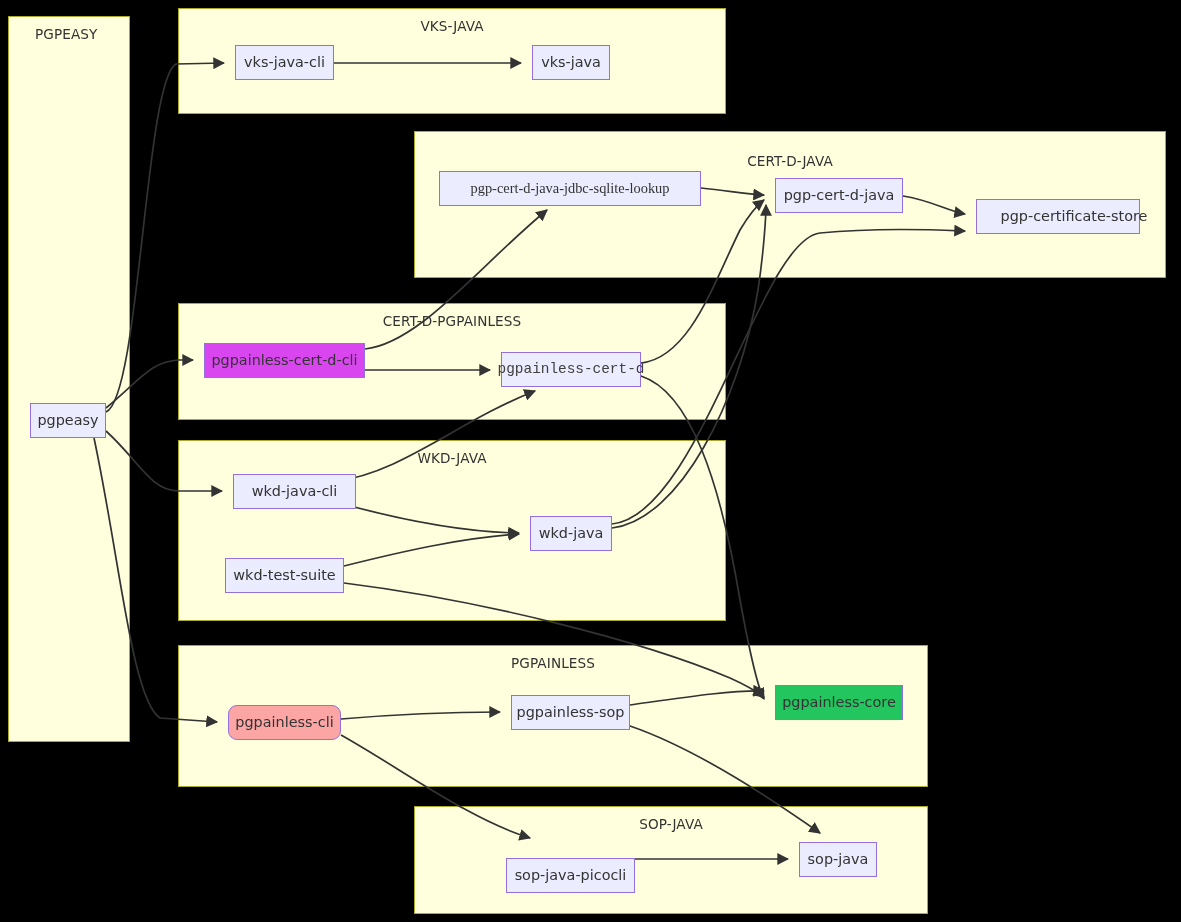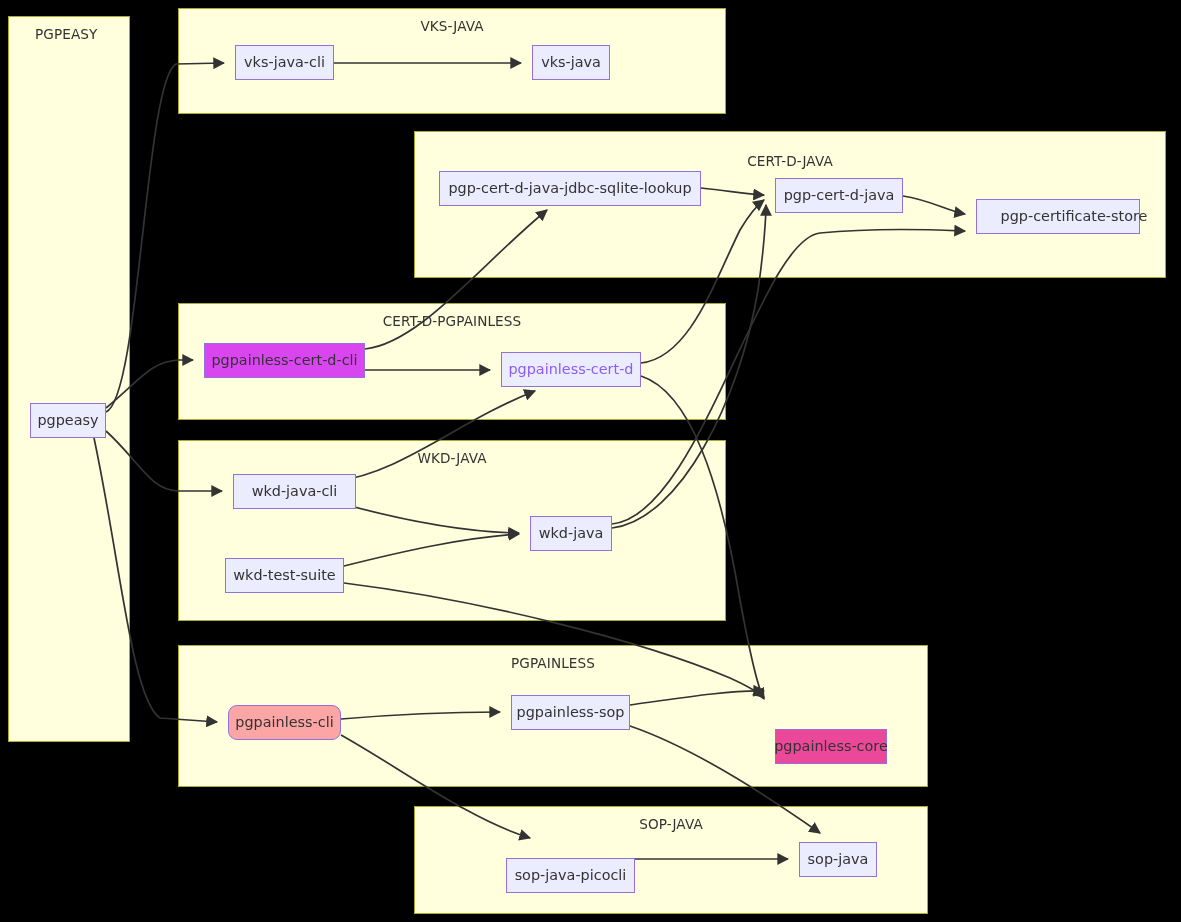--- a/index.html
+++ b/index.html
@@ -128,51 +128,51 @@
   <div id="nodes-group">
       <div class="node" style="left: 30px; top: 403px; width: 76px; height: 35px; background: rgb(236, 236, 255); border-color: rgb(147, 112, 219);">
         <span class="node-label" style="color: rgb(51, 51, 51);">pgpeasy</span>
       </div>
       <div class="node" style="left: 235px; top: 45px; width: 99px; height: 35px; background: rgb(236, 236, 255); border-color: rgb(147, 112, 219);">
         <span class="node-label" style="color: rgb(51, 51, 51);">vks-java-cli</span>
       </div>
       <div class="node" style="left: 532px; top: 45px; width: 78px; height: 35px; background: rgb(236, 236, 255); border-color: rgb(147, 112, 219);">
         <span class="node-label" style="color: rgb(51, 51, 51);">vks-java</span>
       </div>
-      <div class="node" style="left: 439px; top: 171px; width: 262px; height: 35px; background: rgb(236, 236, 255); border-color: rgb(147, 112, 219);">
+      <div class="node" style="left: 439px; top: 171px; width: 262px; height: 35px; background: rgb(236, 236, 255); border-color: rgb(147, 112, 219); font-family: Liberation Serif, serif;">
         <span class="node-label" style="color: rgb(51, 51, 51);">pgp-cert-d-java-jdbc-sqlite-lookup</span>
       </div>
       <div class="node" style="left: 775px; top: 178px; width: 128px; height: 35px; background: rgb(236, 236, 255); border-color: rgb(147, 112, 219);">
         <span class="node-label" style="color: rgb(51, 51, 51);">pgp-cert-d-java</span>
       </div>
       <div class="node" style="left: 976px; top: 199px; width: 164px; height: 35px; background: rgb(236, 236, 255); border-color: rgb(147, 112, 219); padding-left: 32px;">
         <span class="node-label" style="color: rgb(51, 51, 51);">pgp-certificate-store</span>
       </div>
       <div class="node" style="left: 204px; top: 343px; width: 161px; height: 35px; background: #d946ef; border-color: rgb(147, 112, 219);">
         <span class="node-label" style="color: rgb(51, 51, 51);">pgpainless-cert-d-cli</span>
       </div>
       <div class="node" style="left: 501px; top: 352px; width: 140px; height: 35px; background: rgb(236, 236, 255); border-color: rgb(147, 112, 219);">
-        <span class="node-label" style="color: #8b5cf6;">pgpainless-cert-d</span>
+        <span class="node-label" style="color: #404040; font-family: Liberation Mono, monospace;">pgpainless-cert-d</span>
       </div>
       <div class="node" style="left: 233px; top: 474px; width: 123px; height: 35px; background: rgb(236, 236, 255); border-color: rgb(147, 112, 219);">
         <span class="node-label" style="color: rgb(51, 51, 51);">wkd-java-cli</span>
       </div>
       <div class="node" style="left: 530px; top: 516px; width: 82px; height: 35px; background: rgb(236, 236, 255); border-color: rgb(147, 112, 219);">
         <span class="node-label" style="color: rgb(51, 51, 51);">wkd-java</span>
       </div>
       <div class="node" style="left: 225px; top: 558px; width: 119px; height: 35px; background: rgb(236, 236, 255); border-color: rgb(147, 112, 219);">
         <span class="node-label" style="color: rgb(51, 51, 51);">wkd-test-suite</span>
       </div>
       <div class="node" style="left: 228px; top: 705px; width: 113px; height: 35px; background: #fca5a5; border-color: rgb(147, 112, 219); border-radius: 9px;">
         <span class="node-label" style="color: rgb(51, 51, 51);">pgpainless-cli</span>
       </div>
       <div class="node" style="left: 511px; top: 695px; width: 119px; height: 35px; background: rgb(236, 236, 255); border-color: rgb(147, 112, 219);">
         <span class="node-label" style="color: rgb(51, 51, 51);">pgpainless-sop</span>
       </div>
-      <div class="node" style="left: 775px; top: 685px; width: 112px; height: 35px; background: #ec4899; border-color: rgb(147, 112, 219); margin-top: 44px;">
+      <div class="node" style="left: 775px; top: 685px; width: 128px; height: 35px; background: #22c55e; border-color: rgb(147, 112, 219);">
         <span class="node-label" style="color: rgb(51, 51, 51);">pgpainless-core</span>
       </div>
       <div class="node" style="left: 506px; top: 842px; width: 129px; height: 35px; background: rgb(236, 236, 255); border-color: rgb(147, 112, 219); margin-top: 16px;">
         <span class="node-label" style="color: rgb(51, 51, 51);">sop-java-picocli</span>
       </div>
       <div class="node" style="left: 799px; top: 842px; width: 78px; height: 35px; background: rgb(236, 236, 255); border-color: rgb(147, 112, 219);">
         <span class="node-label" style="color: rgb(51, 51, 51);">sop-java</span>
       </div>
     </div>
 

